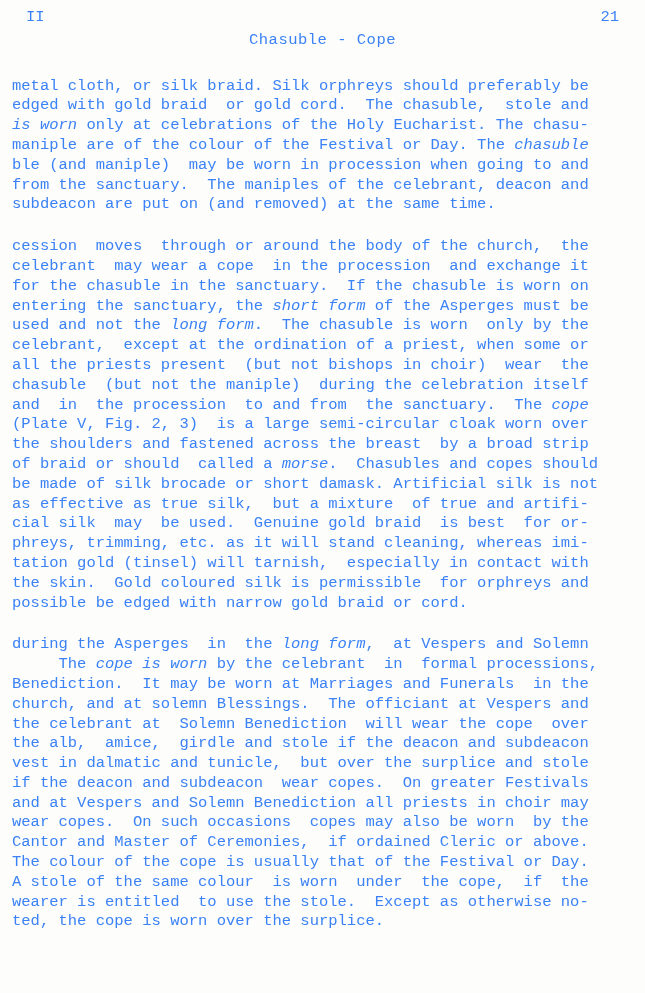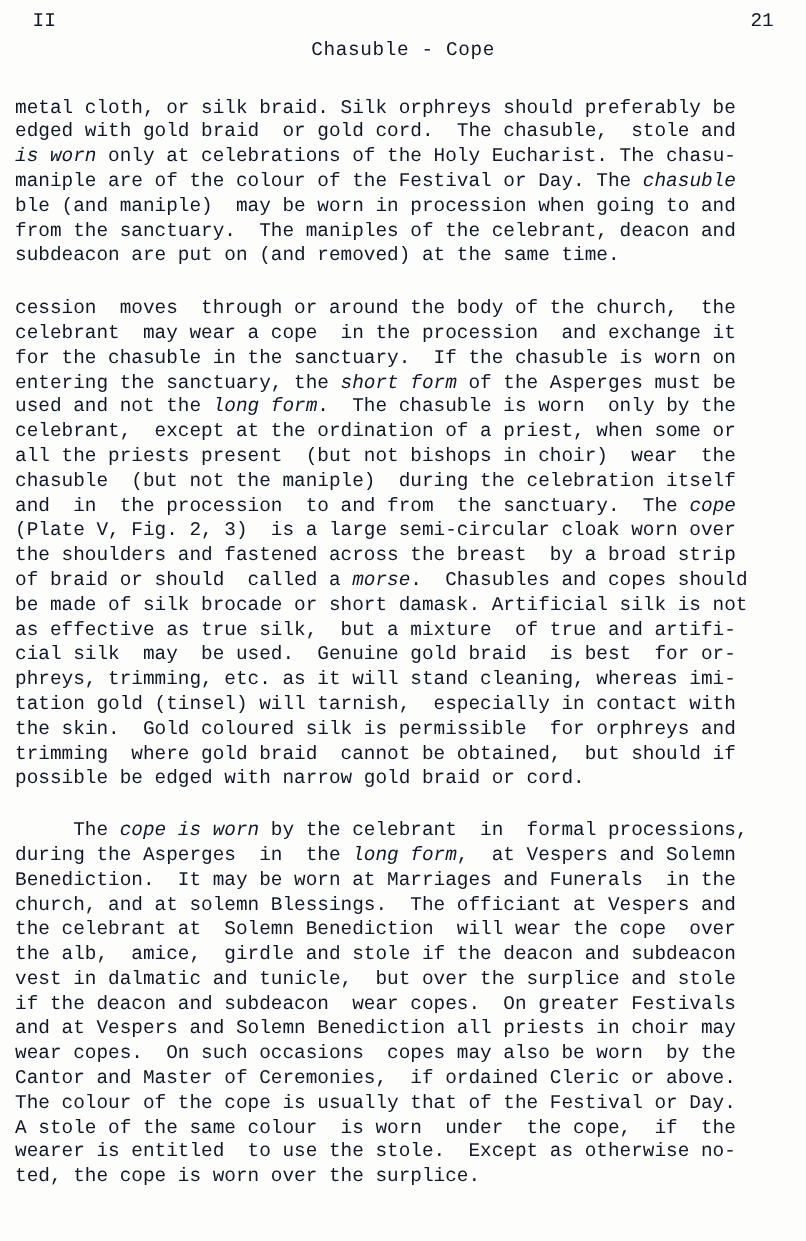--- a/index.html
+++ b/index.html
@@ -6,21 +6,21 @@
     margin: 0;
     padding: 0;
     background: #e8e8e6;
   }
   .page {
     position: relative;
     width: 645px;
     height: 993px;
     margin: 0 auto;
     background: #fdfdfb;
-    color: #0f172a;
+    color: #3b82f6;
     font-family: "Liberation Mono", "DejaVu Sans Mono", monospace;
     font-size: 15.5px;
     line-height: 19.8px;
     overflow: hidden;
     box-sizing: border-box;
     padding: 8px 0 0 0;
   }
   .page-header {
     display: flex;
     justify-content: space-between;
@@ -77,26 +77,25 @@
         <div class="line"><span>and  in  the procession  to and from  the sanctuary.  The </span><span class="em">cope</span></div>
         <div class="line"><span>(Plate V, Fig. 2, 3)  is a large semi-circular cloak worn over</span></div>
         <div class="line"><span>the shoulders and fastened across the breast  by a broad strip</span></div>
         <div class="line"><span>of braid or should  called a </span><span class="em">morse</span><span>.  Chasubles and copes should</span></div>
         <div class="line"><span>be made of silk brocade or short damask. Artificial silk is not</span></div>
         <div class="line"><span>as effective as true silk,  but a mixture  of true and artifi-</span></div>
         <div class="line"><span>cial silk  may  be used.  Genuine gold braid  is best  for or-</span></div>
         <div class="line"><span>phreys, trimming, etc. as it will stand cleaning, whereas imi-</span></div>
         <div class="line"><span>tation gold (tinsel) will tarnish,  especially in contact with</span></div>
         <div class="line"><span>the skin.  Gold coloured silk is permissible  for orphreys and</span></div>
-        <div class="line"><span>trimming  where gold braid  cannot be obtained,  but should if</span></div>
         <div class="line"><span>possible be edged with narrow gold braid or cord.</span></div>
       </div>
       <div class="paragraph">
+        <div class="line"><span>during the Asperges  in  the </span><span class="em">long form</span><span>,  at Vespers and Solemn</span></div>
         <div class="line"><span>     The </span><span class="em">cope is worn</span><span> by the celebrant  in  formal processions,</span></div>
-        <div class="line"><span>during the Asperges  in  the </span><span class="em">long form</span><span>,  at Vespers and Solemn</span></div>
         <div class="line"><span>Benediction.  It may be worn at Marriages and Funerals  in the</span></div>
         <div class="line"><span>church, and at solemn Blessings.  The officiant at Vespers and</span></div>
         <div class="line"><span>the celebrant at  Solemn Benediction  will wear the cope  over</span></div>
         <div class="line"><span>the alb,  amice,  girdle and stole if the deacon and subdeacon</span></div>
         <div class="line"><span>vest in dalmatic and tunicle,  but over the surplice and stole</span></div>
         <div class="line"><span>if the deacon and subdeacon  wear copes.  On greater Festivals</span></div>
         <div class="line"><span>and at Vespers and Solemn Benediction all priests in choir may</span></div>
         <div class="line"><span>wear copes.  On such occasions  copes may also be worn  by the</span></div>
         <div class="line"><span>Cantor and Master of Ceremonies,  if ordained Cleric or above.</span></div>
         <div class="line"><span>The colour of the cope is usually that of the Festival or Day.</span></div>

